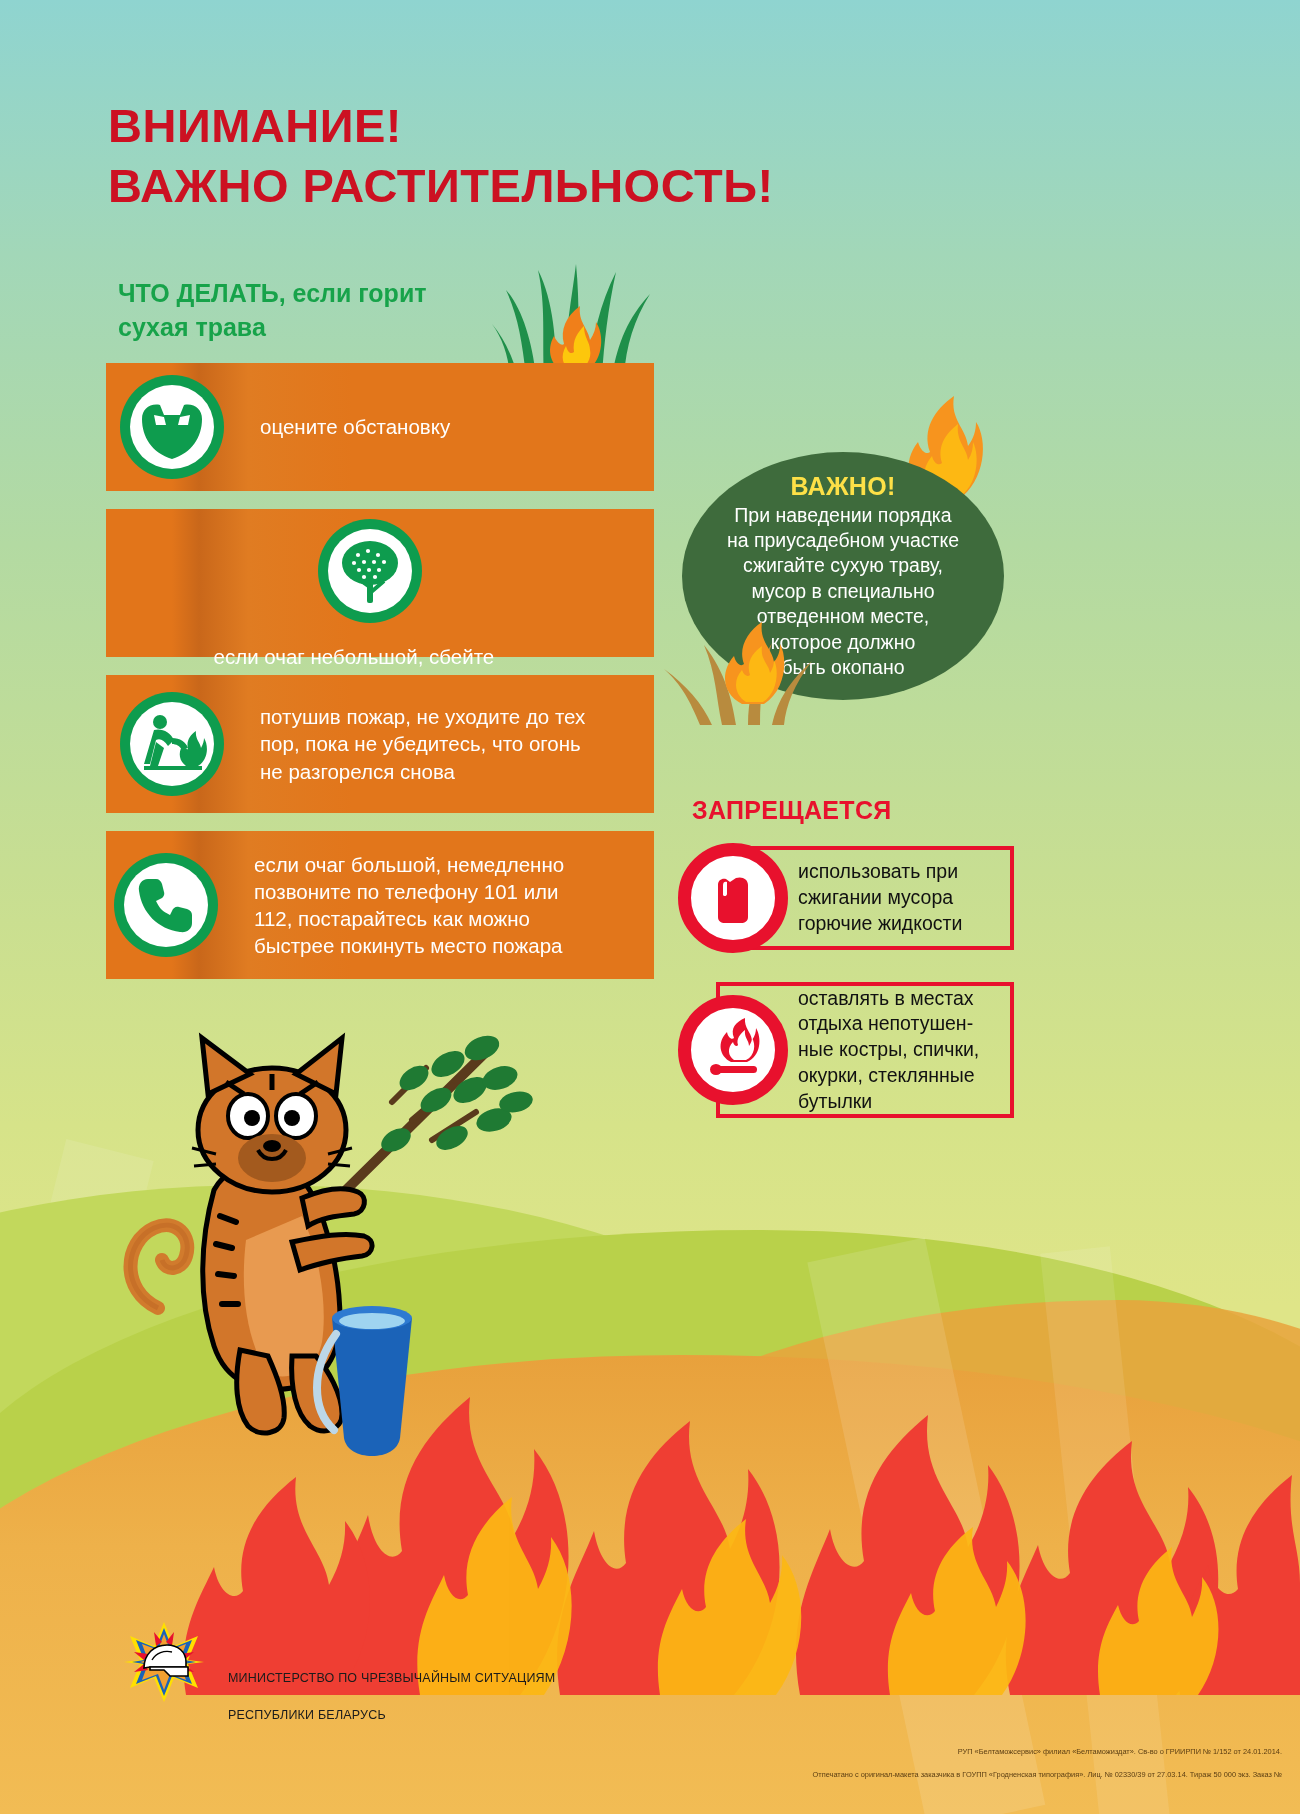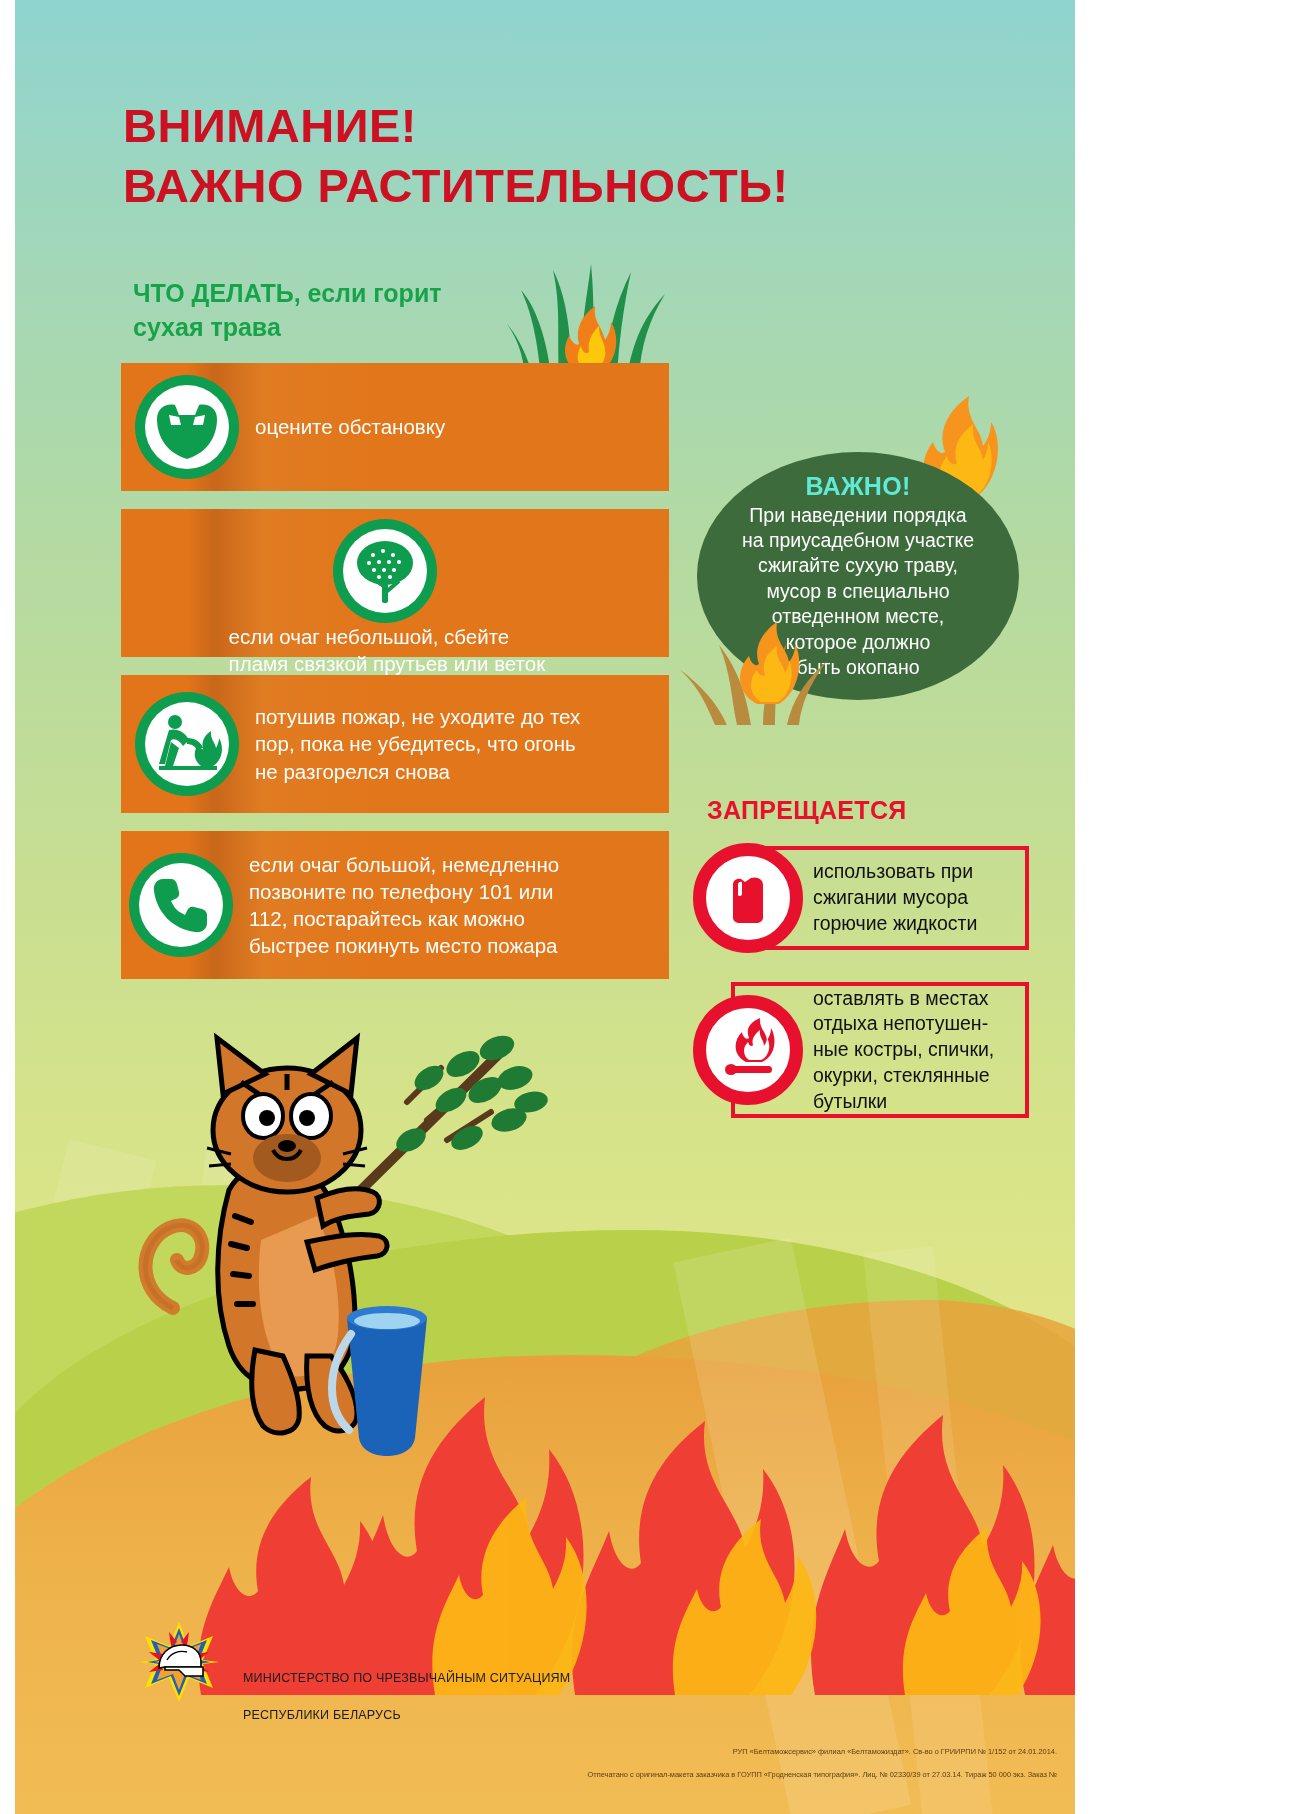--- a/index.html
+++ b/index.html
@@ -5,31 +5,30 @@
   html, body {
     margin: 0;
     padding: 0;
     background: #ffffff;
   }
   body {
     font-family: "Liberation Sans", sans-serif;
   }
   .poster {
     position: relative;
-    width: 1060px;
+    width: 1300px;
     height: 1814px;
     overflow: hidden;
     background: linear-gradient(180deg,
         #8fd4d0 0%,
         #a2d7b8 14%,
         #b3daa2 30%,
         #c7de92 48%,
         #d6e389 62%,
         #dfe588 72%);
-    margin-left: 15px;
   }
 
   .hill-green {
     position: absolute;
     left: -5%;
     top: 1230px;
     width: 115%;
     height: 300px;
     background: #b9d14a;
     border-radius: 55% 45% 0 0 / 100% 95% 0 0;
@@ -109,20 +108,21 @@
   }
   .panel {
     position: relative;
     background: linear-gradient(90deg, #e2751a 0%, #e2751a 12%, #c9671a 17%, #e07c22 26%, #e2761b 45%, #e2761b 100%);
     display: flex;
     align-items: center;
     margin-bottom: 18px;
     min-height: 118px;
     box-sizing: border-box;
     padding: 10px 18px 10px 14px;
+    gap: 20px;
   }
   .panel.p1 { height: 128px; }
   .panel.p2 { height: 148px; flex-direction: column; }
   .panel.p3 { height: 138px; }
   .panel.p4 { height: 148px; padding-left: 8px; }
 
   .badge {
     flex: 0 0 auto;
     width: 104px;
     height: 104px;
@@ -159,21 +159,21 @@
     background: #3e6b3c;
     z-index: 14;
     display: flex;
     flex-direction: column;
     align-items: center;
     justify-content: center;
     box-sizing: border-box;
     padding: 10px 18px;
   }
   .oval-title {
-    color: #5eead4;
+    color: #fde047;
     font-weight: bold;
     font-size: 25px;
     margin-bottom: 2px;
     letter-spacing: .3px;
   }
   .oval-text {
     color: #ffffff;
     font-size: 19.5px;
     line-height: 1.30;
     text-align: center;

